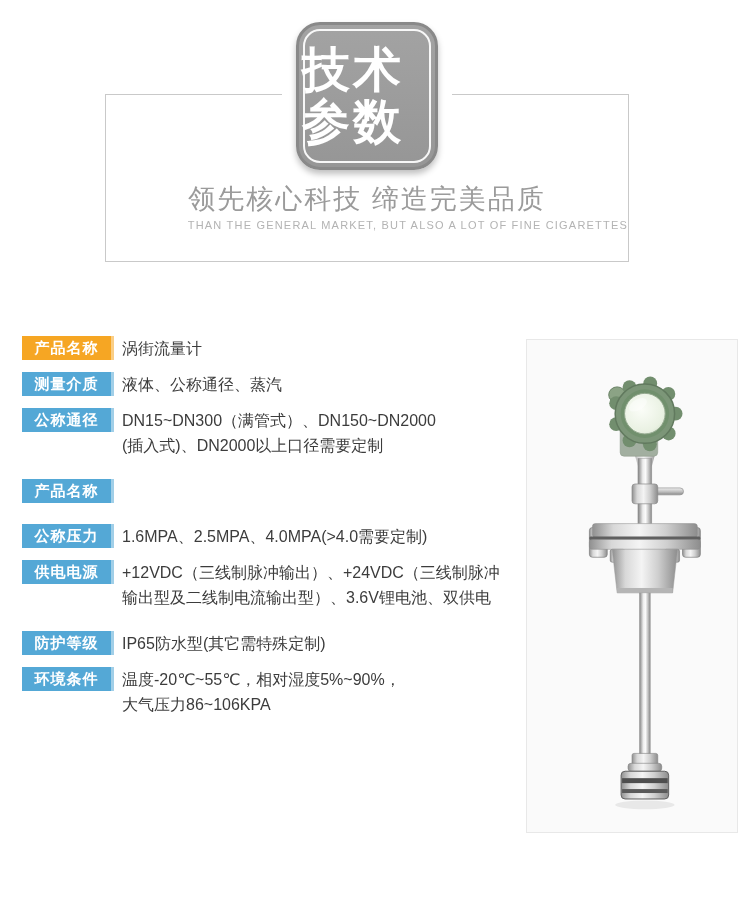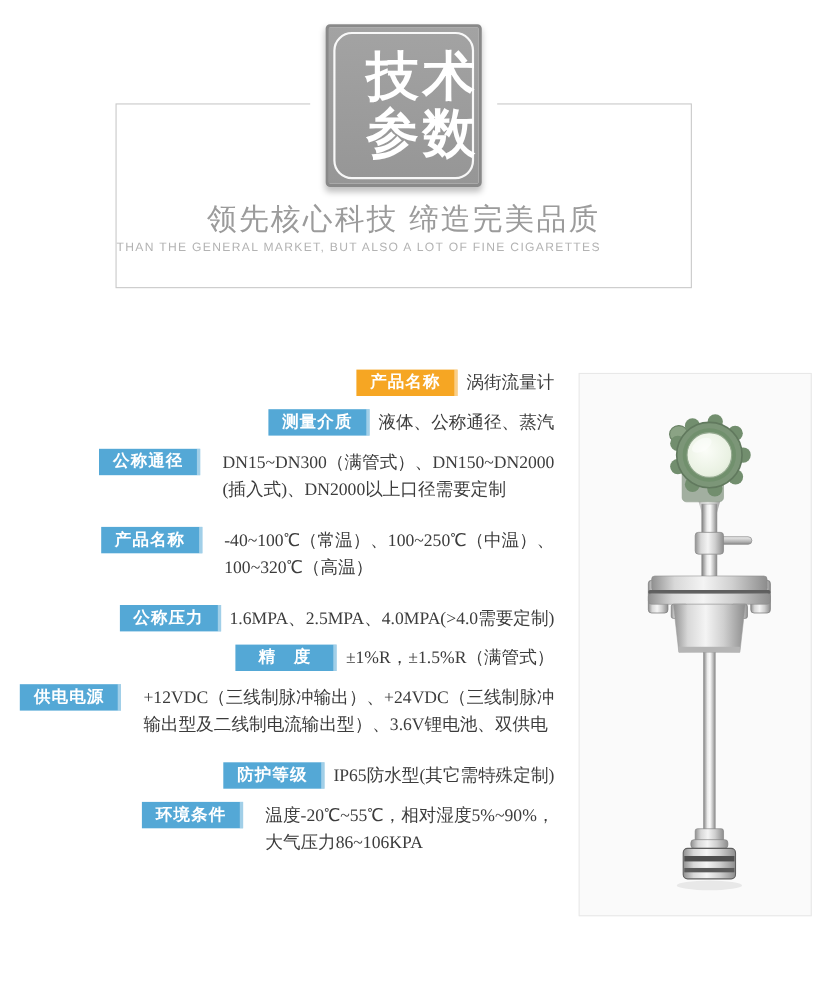--- a/index.html
+++ b/index.html
@@ -13,55 +13,55 @@
   .header-box {
     position:absolute; left:105px; top:94px; width:522px; height:166px;
     border:1px solid #c9c9c9; background:#fff;
   }
   .badge-wrap {
     position:absolute; left:50%; top:-73px; transform:translateX(-50%);
     background:#fff; padding:0 14px;
   }
   .badge {
     width:136px; height:142px; background:linear-gradient(180deg,#a3a3a3,#969696);
-    border:3px solid #898989; border-radius:4px;
+    border:3px solid #898989; border-radius:24px;
     box-shadow:0 4px 6px rgba(0,0,0,.25);
     position:relative; display:flex; flex-direction:column;
-    align-items:flex-end; justify-content:center;
+    align-items:flex-start; justify-content:center;
   }
   .badge::before {
     content:""; position:absolute; inset:4px;
     border:2px solid rgba(255,255,255,.92); border-radius:17px;
   }
   .badge-line {
     color:#fff; font-size:48px; font-weight:bold; line-height:52px;
     letter-spacing:3px; text-indent:3px; white-space:nowrap;
   }
   .header-title {
     position:absolute; left:0; right:0; top:86px; text-align:center;
     font-size:27px; color:#9b9b9b; letter-spacing:2px; white-space:nowrap;
   }
   .header-subtitle {
-    position:absolute; left:0; right:0; top:124px; text-align:left;
+    position:absolute; left:0; right:0; top:124px; text-align:right;
     font-size:11px; color:#b3b3b3; letter-spacing:1.2px; white-space:nowrap;
   }
 
   
   .specs { position:absolute; left:22px; top:336px; width:482px; }
-  .spec-row { display:flex; align-items:flex-start; margin-bottom:11px;justify-content:flex-end; }
-  .spec-row.multi { margin-bottom:21px;gap:12px; }
+  .spec-row { display:flex; align-items:flex-start; margin-bottom:11px; }
+  .spec-row.multi { margin-bottom:21px; }
   .spec-label {
     flex:none; width:92px; height:24px; line-height:24px; box-sizing:border-box;
     text-align:center; color:#fff; font-size:15px; font-weight:bold;
     letter-spacing:1px; border-right:3px solid rgba(255,255,255,.45);
     white-space:nowrap;
   }
   .spec-label.orange { background:var(--accent-orange,#f6a623); }
   .spec-label.blue   { background:var(--accent-blue,#54a8d6); }
-  .spec-value { margin-left:8px; font-size:16px; line-height:25px; color:#3c3c3c;font-family:Liberation Serif, serif; }
+  .spec-value { margin-left:8px; font-size:16px; line-height:25px; color:#3c3c3c; }
   .spec-value div { white-space:nowrap; }
 
   
   .photo-panel {
     position:absolute; left:526px; top:339px; width:212px; height:494px;
     background:#fafafa; border:1px solid #e8e8e8; box-sizing:border-box;
   }
   .photo-panel svg { display:block; width:210px; height:492px; }
 </style>
 </head>
@@ -93,35 +93,25 @@
     </div>
     <div class="spec-row multi">
       <div class="spec-label blue">公称通径</div>
       <div class="spec-value">
         <div>DN15~DN300（满管式）、DN150~DN2000</div>
         <div>(插入式)、DN2000以上口径需要定制</div>
       </div>
     </div>
     <div class="spec-row multi">
       <div class="spec-label blue">产品名称</div>
-      <div class="spec-value">
-        <div>-40~100℃（常温）、100~250℃（中温）、</div>
-        <div>100~320℃（高温）</div>
-      </div>
     </div>
     <div class="spec-row">
       <div class="spec-label blue">公称压力</div>
       <div class="spec-value">
         <div>1.6MPA、2.5MPA、4.0MPA(&gt;4.0需要定制)</div>
-      </div>
-    </div>
-    <div class="spec-row">
-      <div class="spec-label blue">精　度</div>
-      <div class="spec-value">
-        <div>±1%R，±1.5%R（满管式）</div>
       </div>
     </div>
     <div class="spec-row multi">
       <div class="spec-label blue">供电电源</div>
       <div class="spec-value">
         <div>+12VDC（三线制脉冲输出）、+24VDC（三线制脉冲</div>
         <div>输出型及二线制电流输出型）、3.6V锂电池、双供电</div>
       </div>
     </div>
     <div class="spec-row">

